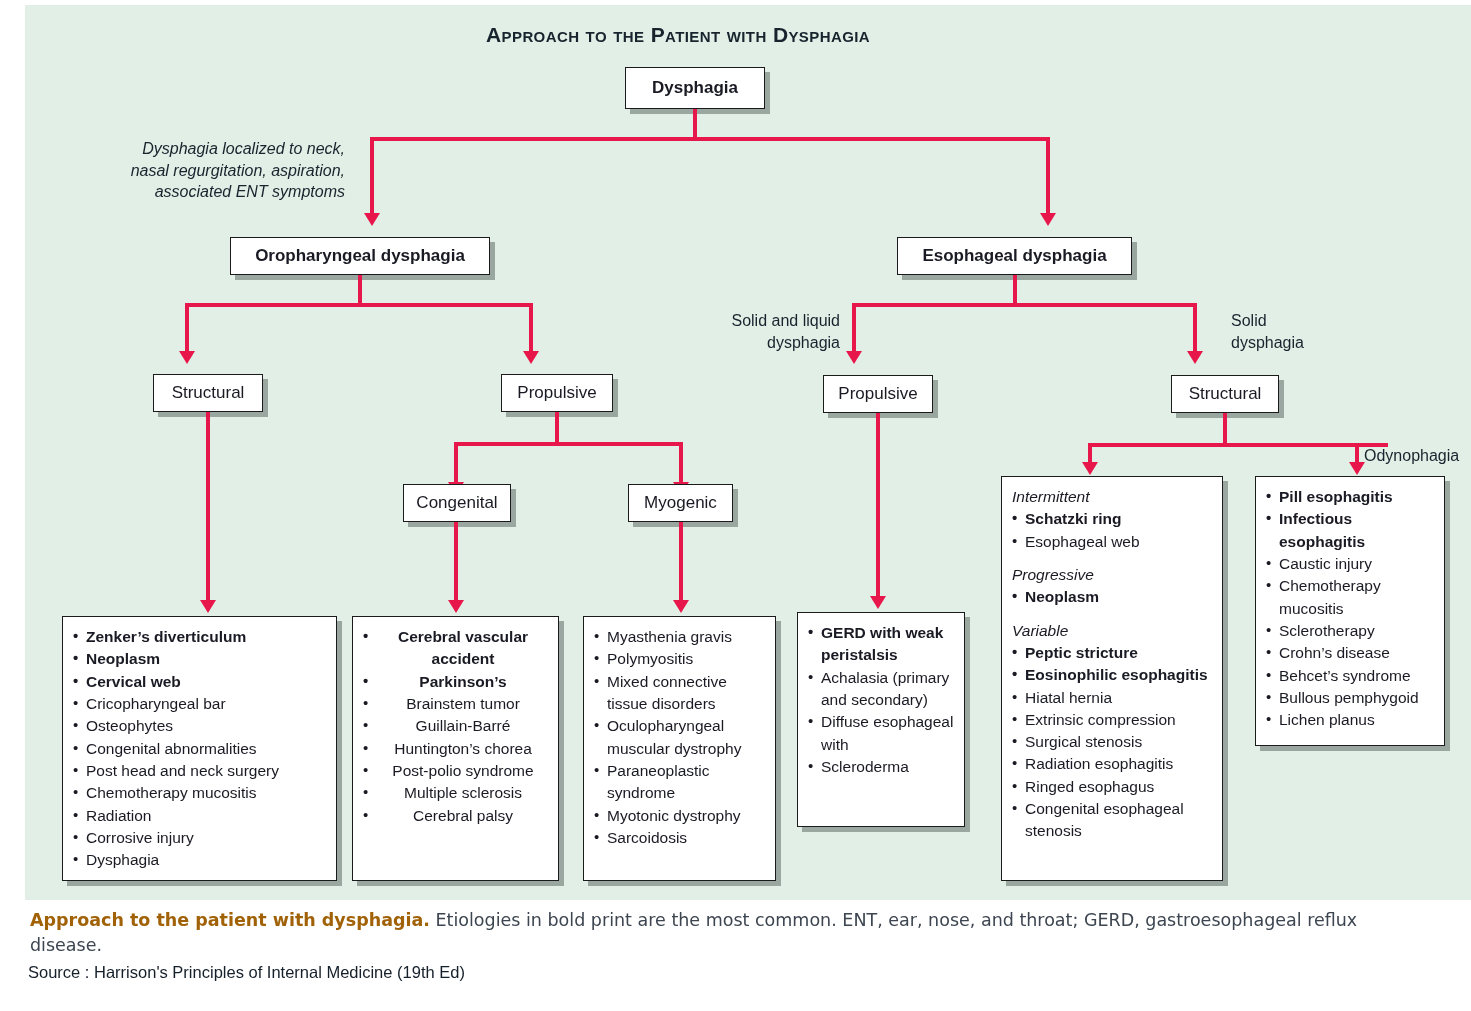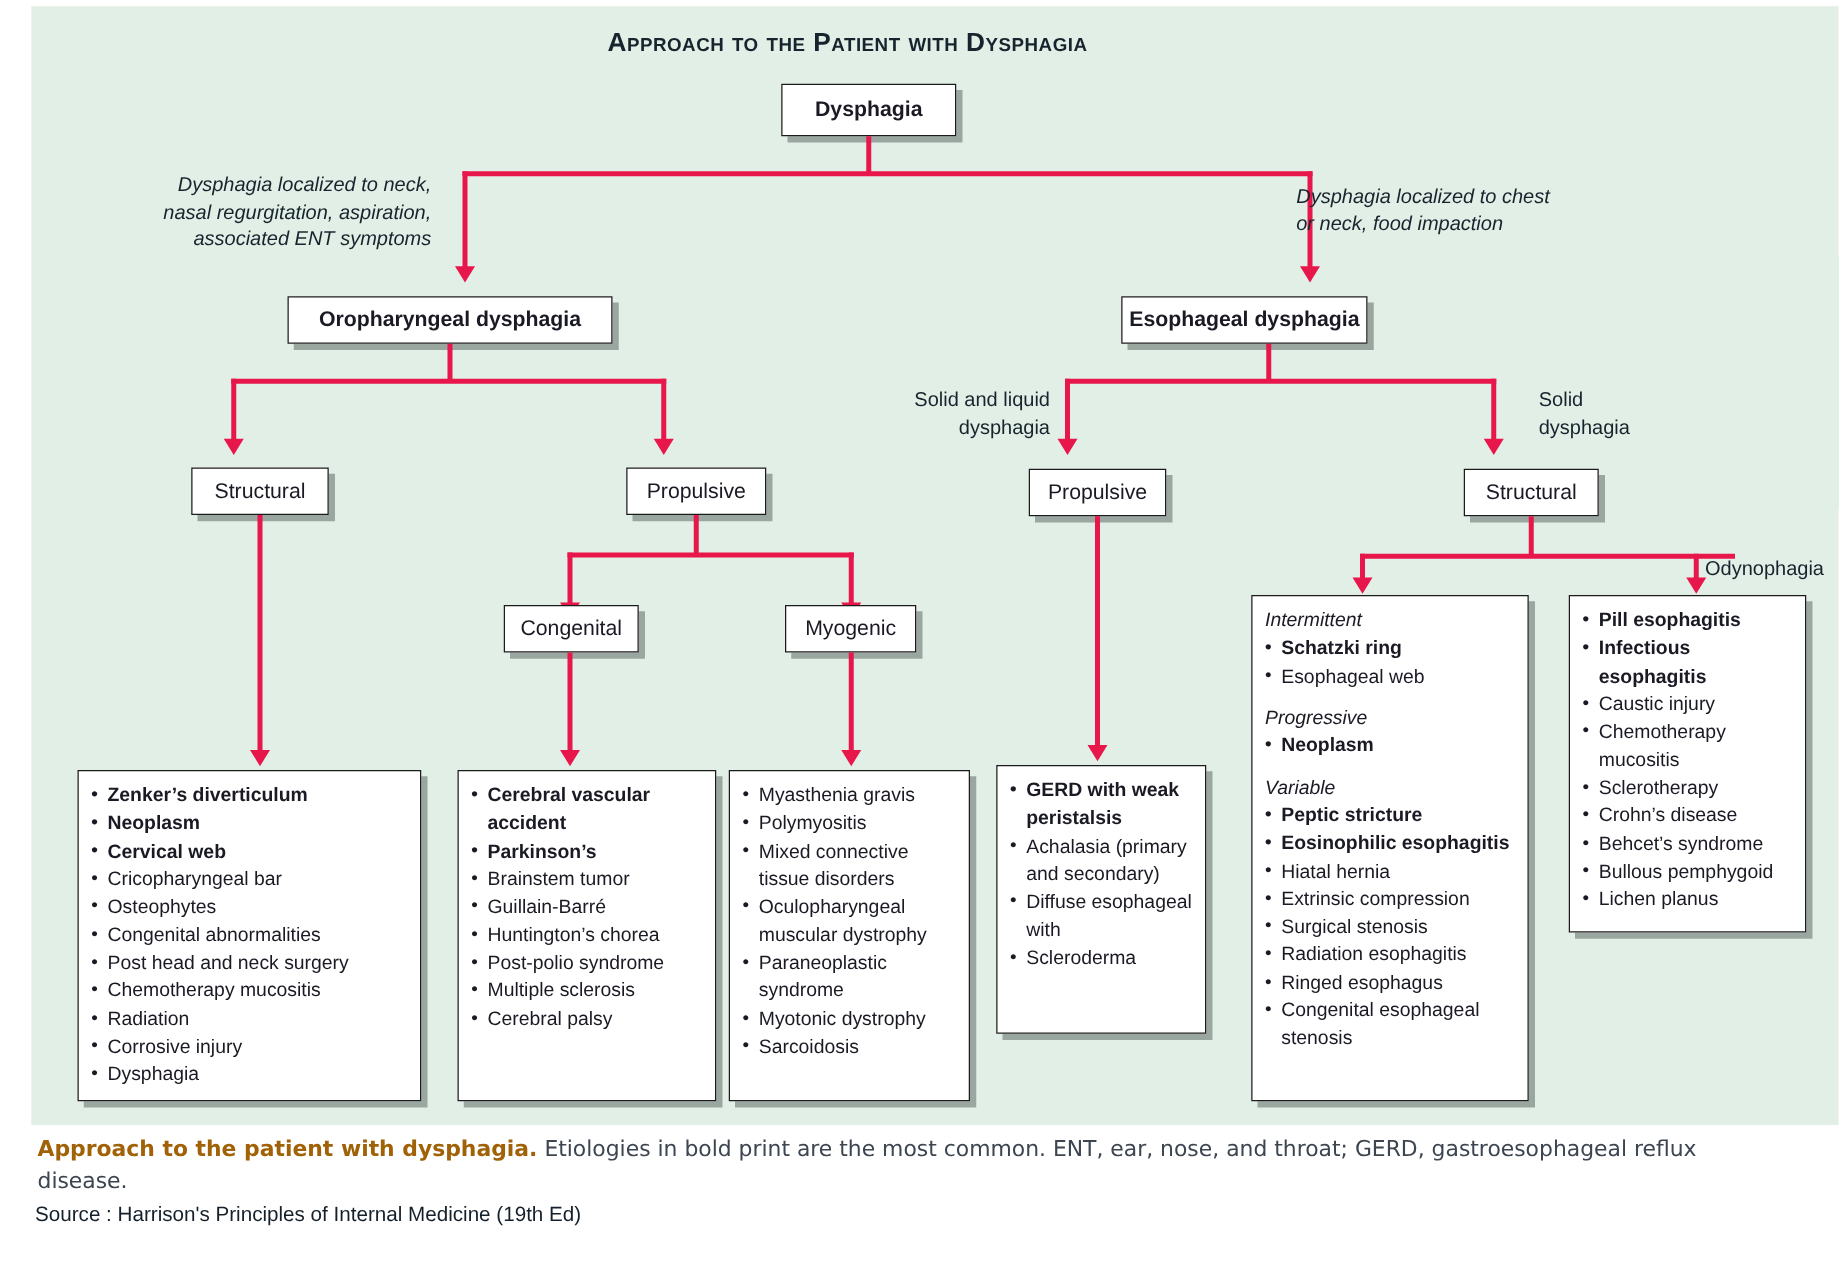--- a/index.html
+++ b/index.html
@@ -63,26 +63,25 @@
   </div>
 
   <div class="ln vl" style="left:668px;top:104px;width:4px;height:30px;"></div>
   <div class="ln hl" style="left:345px;top:132px;width:680px;height:4px;"></div>
   <div class="ln vl" style="left:345px;top:132px;width:4px;height:78px;"></div>
   <div class="ln vl" style="left:1021px;top:132px;width:4px;height:78px;"></div>
   <div class="arw" style="left:339px;top:208px;"></div>
   <div class="arw" style="left:1015px;top:208px;"></div>
 
   <div class="elab it r" style="left:85px;top:133px;width:235px;">Dysphagia localized to neck, nasal regurgitation, aspiration, associated ENT symptoms</div>
-  <div class="elab it" style="left:1012px;top:142px;width:210px;">Dysphagia localized to chest or neck, food impaction</div>
 
   <div class="box center b" style="left:205px;top:232px;width:260px;height:38px;">
     <span class="lbl">Oropharyngeal dysphagia</span>
   </div>
-  <div class="box center b" style="left:872px;top:232px;width:197px;height:38px;">
+  <div class="box center b" style="left:872px;top:232px;width:235px;height:38px;">
     <span class="lbl">Esophageal dysphagia</span>
   </div>
 
   <div class="ln vl" style="left:333px;top:270px;width:4px;height:30px;"></div>
   <div class="ln hl" style="left:160px;top:298px;width:348px;height:4px;"></div>
   <div class="ln vl" style="left:160px;top:298px;width:4px;height:50px;"></div>
   <div class="ln vl" style="left:504px;top:298px;width:4px;height:50px;"></div>
   <div class="arw" style="left:154px;top:346px;"></div>
   <div class="arw" style="left:498px;top:346px;"></div>
 
@@ -152,21 +151,21 @@
         <li>Osteophytes</li>
         <li>Congenital abnormalities</li>
         <li>Post head and neck surgery</li>
         <li>Chemotherapy mucositis</li>
         <li>Radiation</li>
         <li>Corrosive injury</li>
         <li>Dysphagia</li>
       </ul>
   </div>
 
-  <div class="listbox" style="left:341px;top:611px;width:207px;height:265px;">
+  <div class="listbox" style="left:327px;top:611px;width:207px;height:265px;text-align:center;">
     <ul>
         <li class="bold">Cerebral vascular accident</li>
         <li class="bold">Parkinson’s</li>
         <li>Brainstem tumor</li>
         <li>Guillain-Barré</li>
         <li>Huntington’s chorea</li>
         <li>Post-polio syndrome</li>
         <li>Multiple sclerosis</li>
         <li>Cerebral palsy</li>
       </ul>

